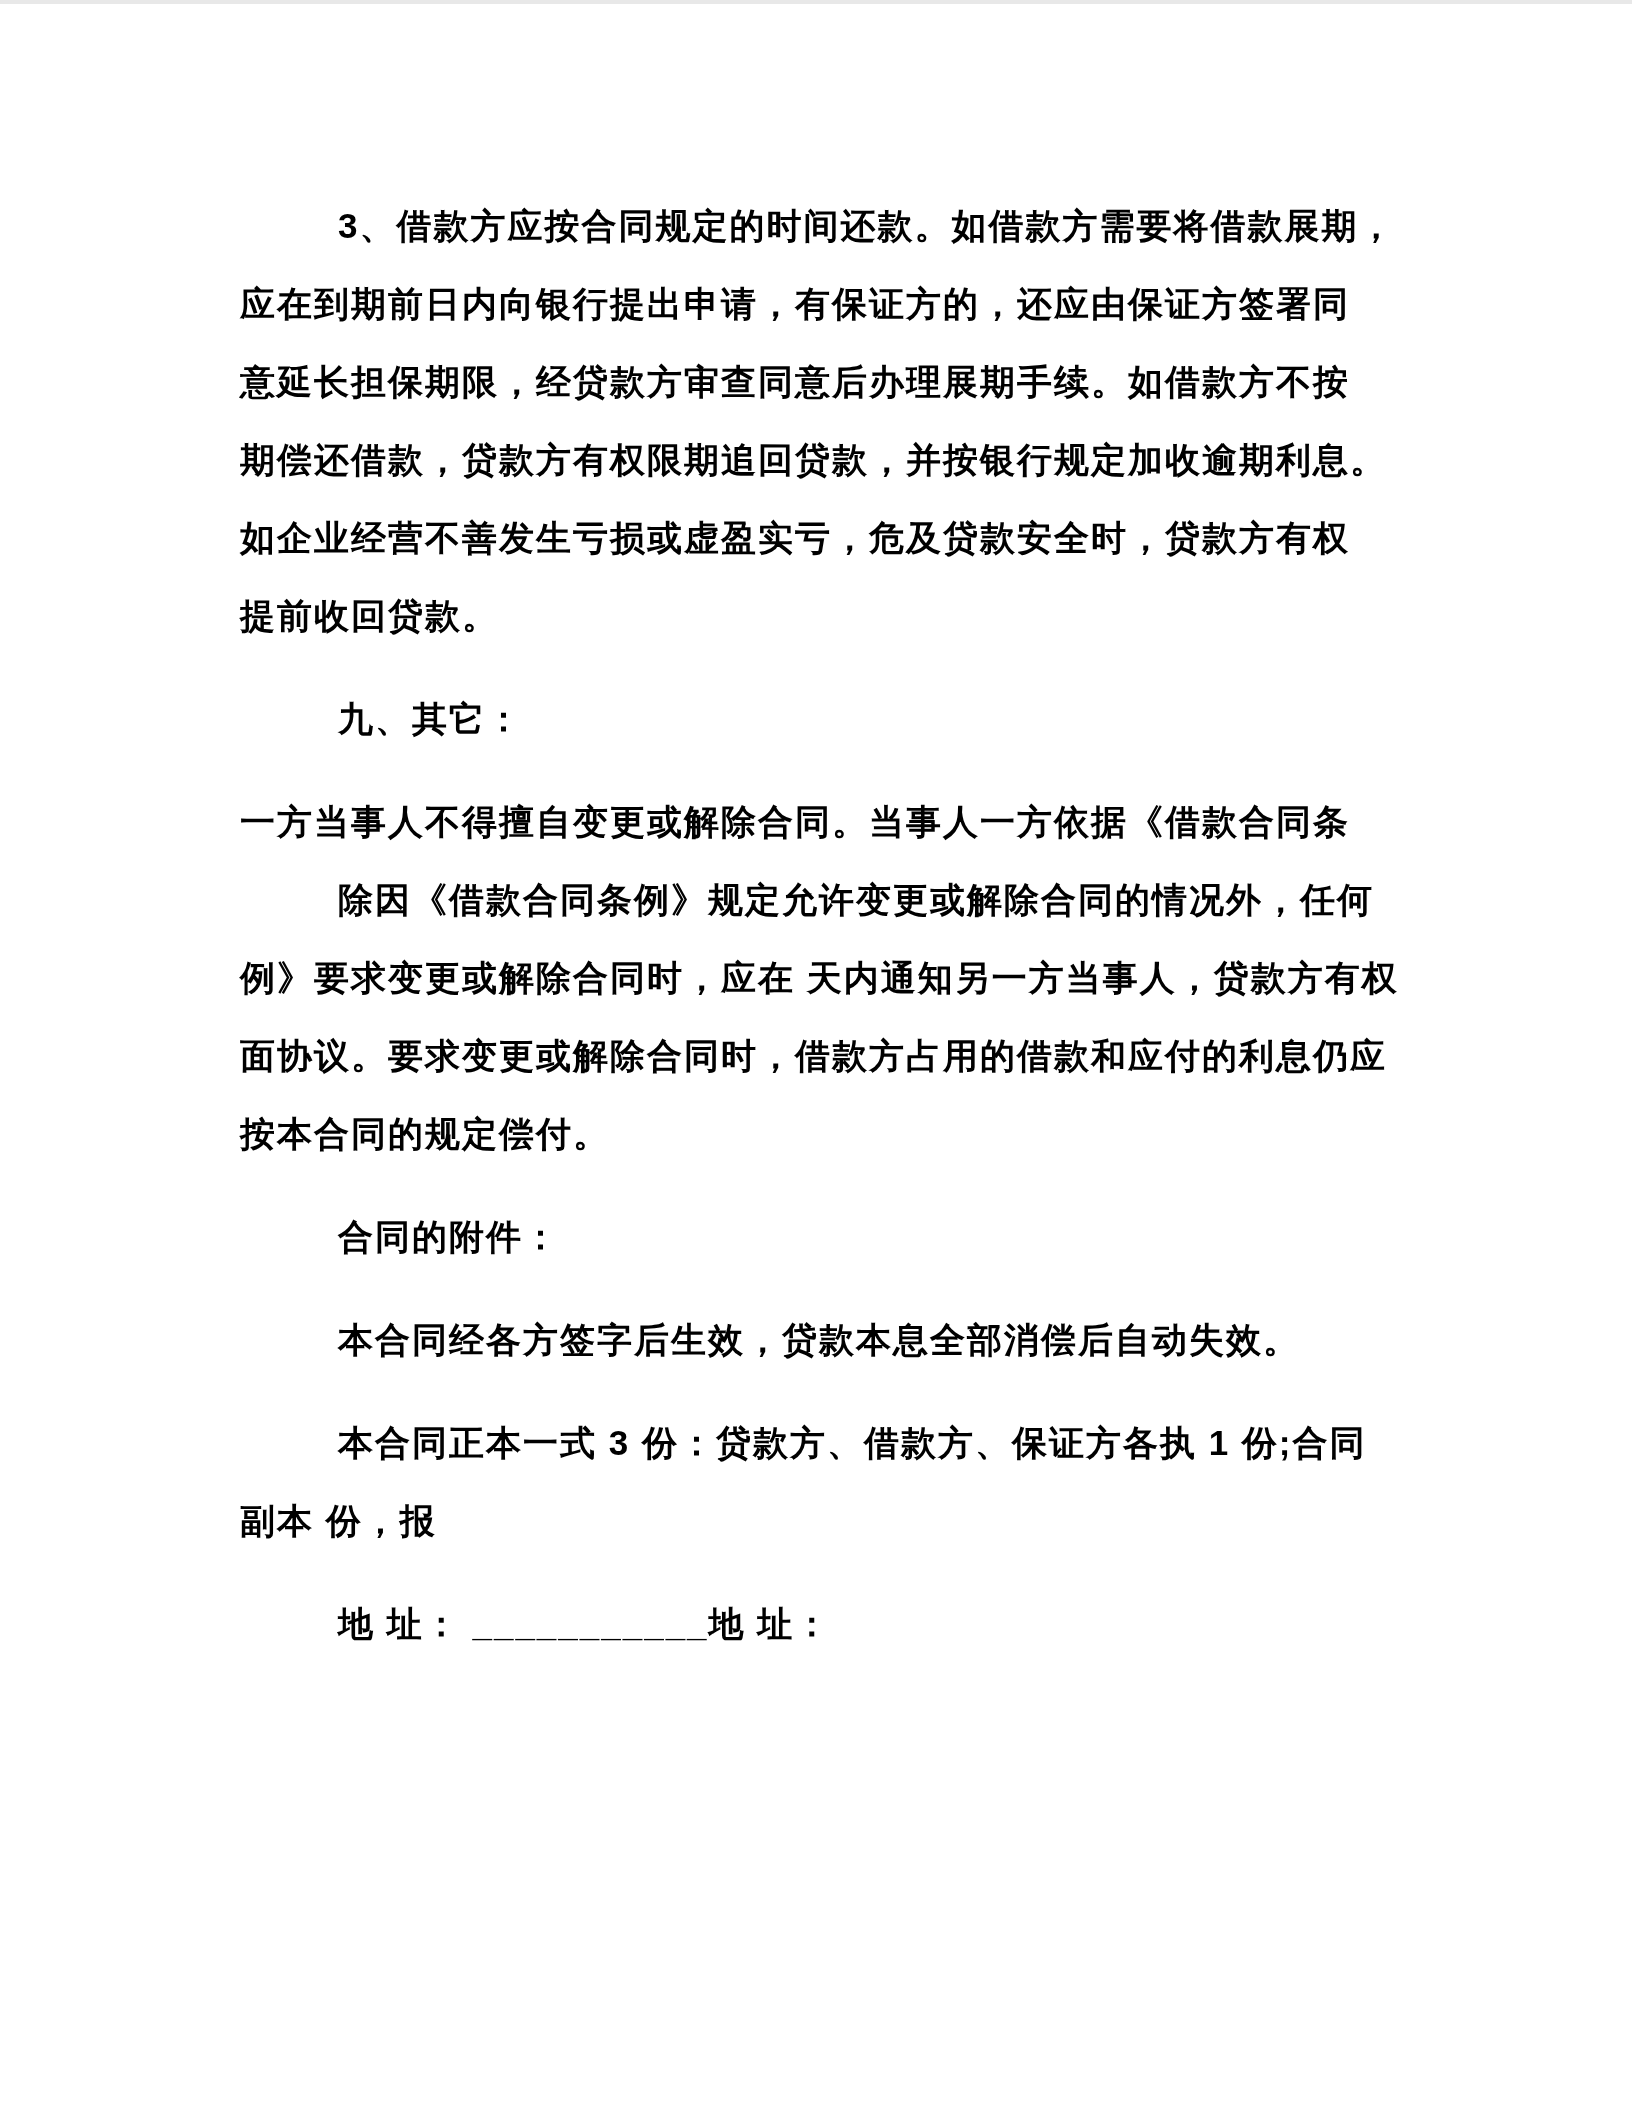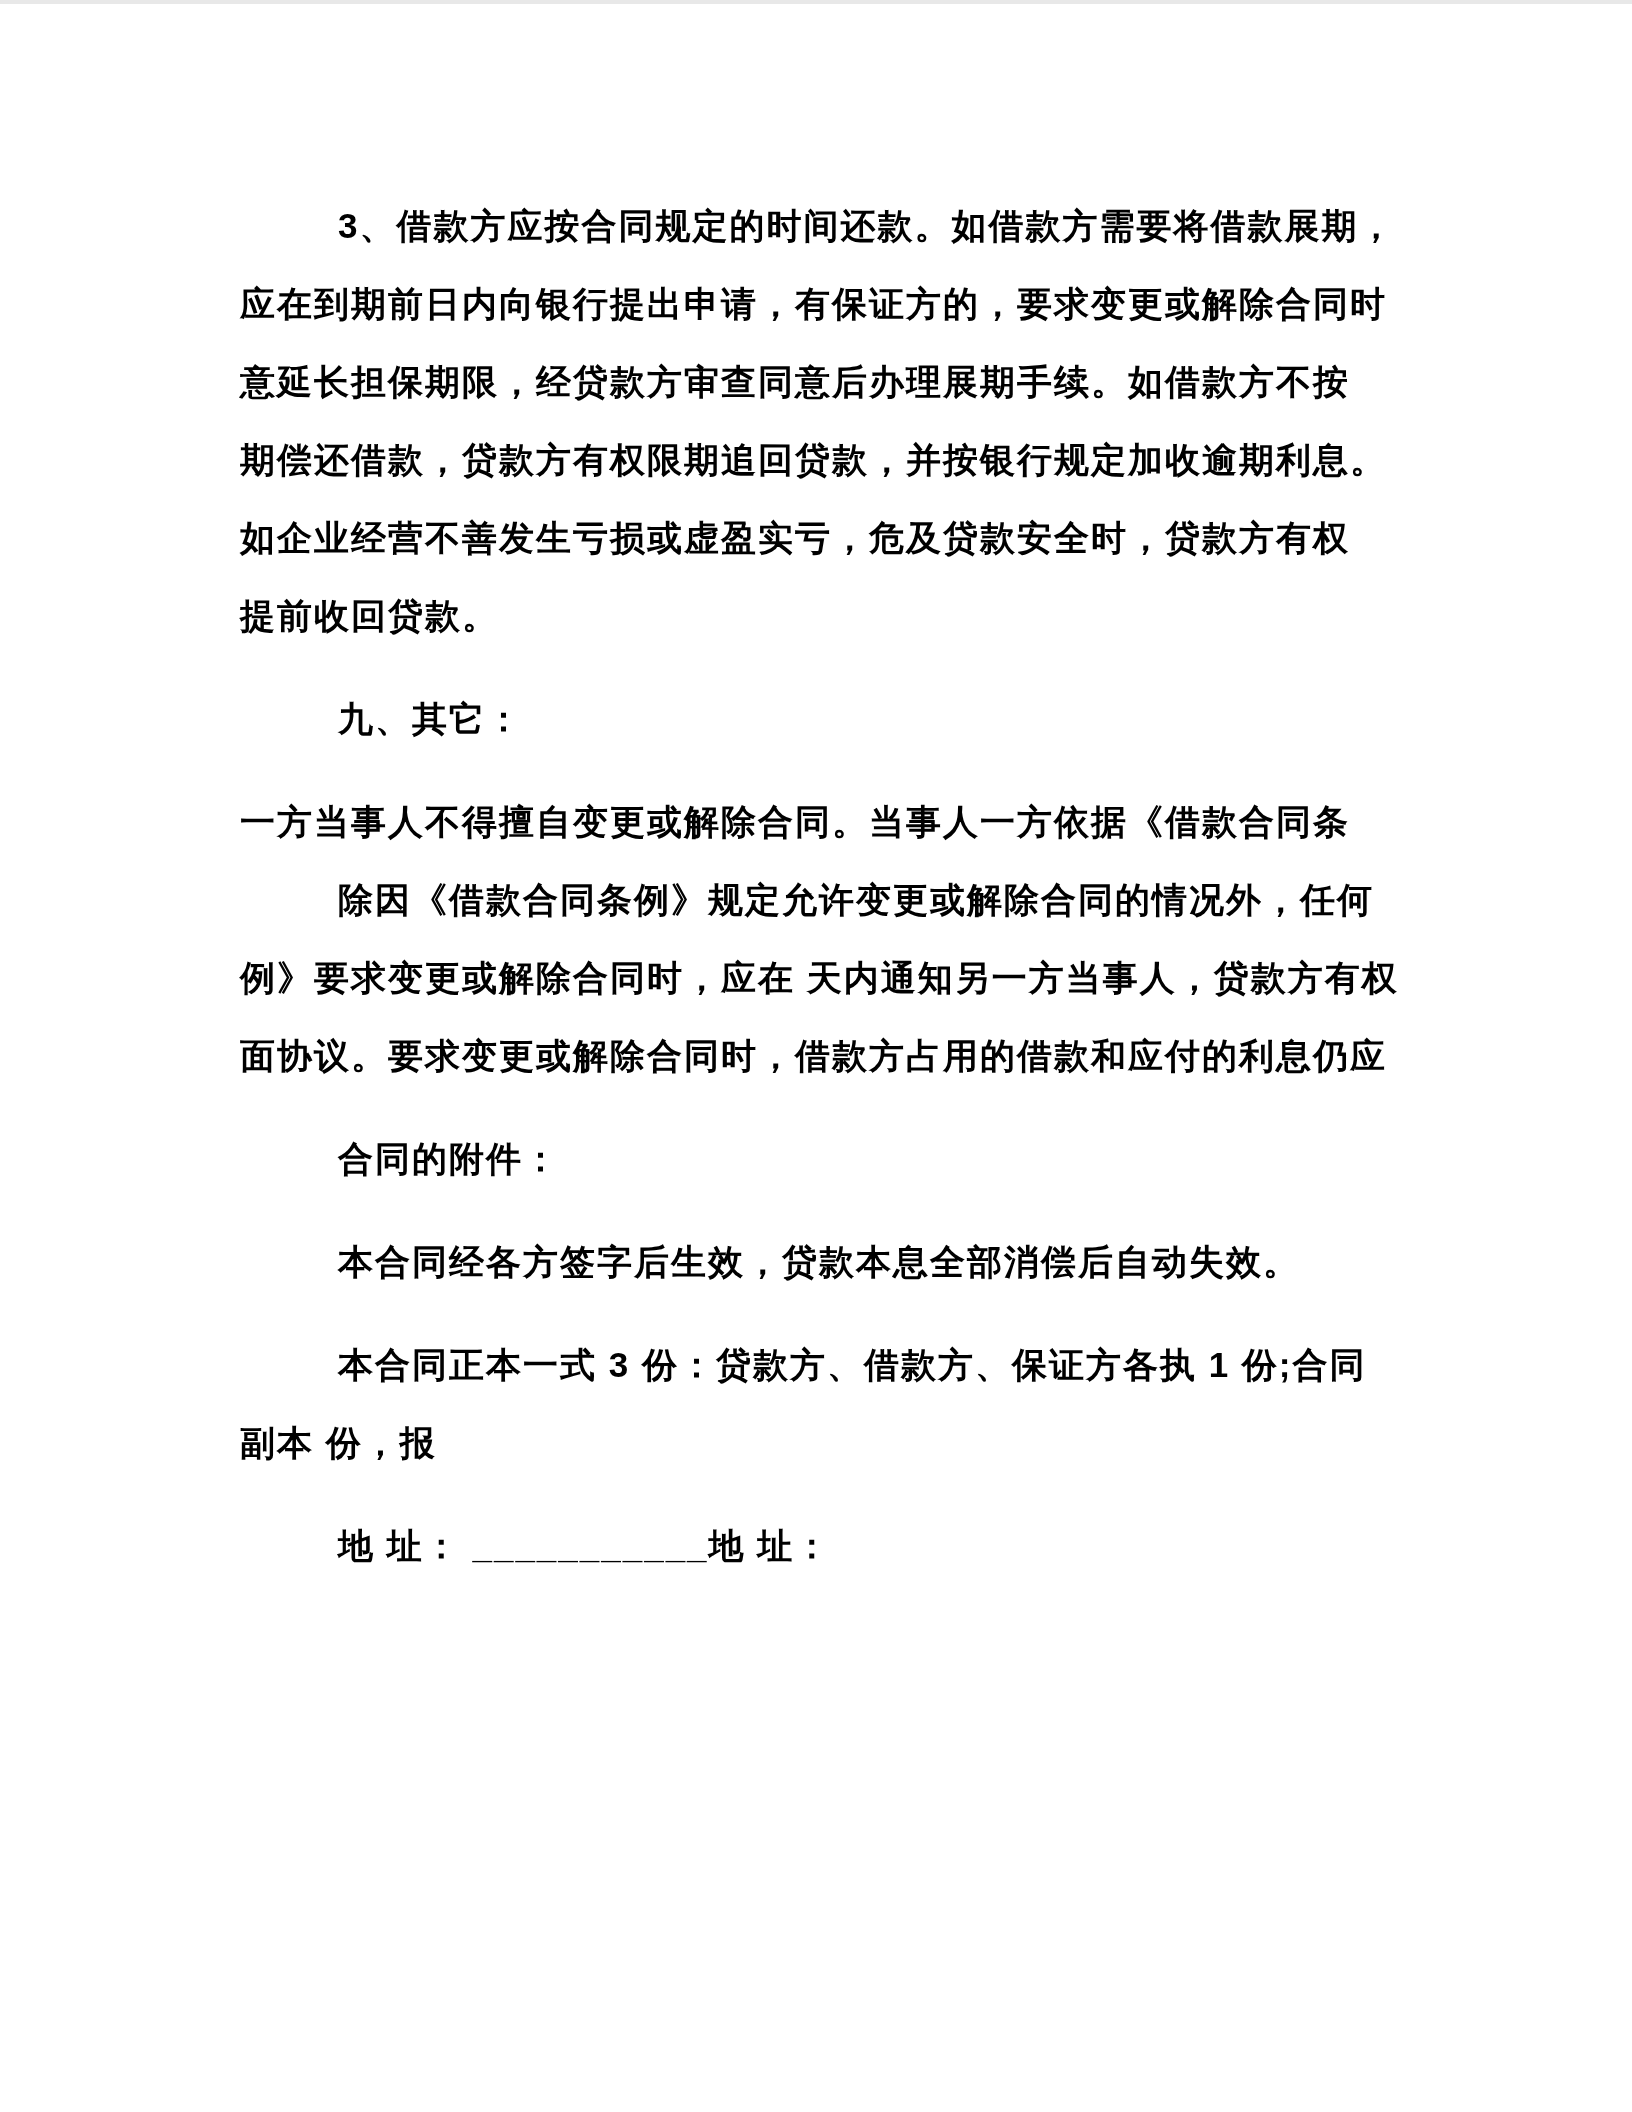--- a/index.html
+++ b/index.html
@@ -38,34 +38,35 @@
     text-indent: 98px;
   }
 </style>
 </head>
 <body>
 
 <div class="page" style="background: rgb(255, 255, 255);">
   <div class="doc" style="color: rgb(0, 0, 0);">
       <div class="para">
         <div class="line first">3、借款方应按合同规定的时间还款。如借款方需要将借款展期，</div>
-        <div class="line">应在到期前日内向银行提出申请，有保证方的，要求变更或解除合同时</div>
+        <div class="line">应在到期前日内向银行提出申请，有保证方的，还应由保证方签署同</div>
         <div class="line">意延长担保期限，经贷款方审查同意后办理展期手续。如借款方不按</div>
         <div class="line">期偿还借款，贷款方有权限期追回贷款，并按银行规定加收逾期利息。</div>
         <div class="line">如企业经营不善发生亏损或虚盈实亏，危及贷款安全时，贷款方有权</div>
         <div class="line">提前收回贷款。</div>
       </div>
       <div class="para">
         <div class="line first">九、其它：</div>
       </div>
       <div class="para">
         <div class="line">一方当事人不得擅自变更或解除合同。当事人一方依据《借款合同条</div>
         <div class="line first">除因《借款合同条例》规定允许变更或解除合同的情况外，任何</div>
         <div class="line">例》要求变更或解除合同时，应在 天内通知另一方当事人，贷款方有权</div>
         <div class="line">面协议。要求变更或解除合同时，借款方占用的借款和应付的利息仍应</div>
+        <div class="line">按本合同的规定偿付。</div>
       </div>
       <div class="para">
         <div class="line first">合同的附件：</div>
       </div>
       <div class="para">
         <div class="line first">本合同经各方签字后生效，贷款本息全部消偿后自动失效。</div>
       </div>
       <div class="para">
         <div class="line first">本合同正本一式 3 份：贷款方、借款方、保证方各执 1 份;合同</div>
         <div class="line">副本 份，报</div>

